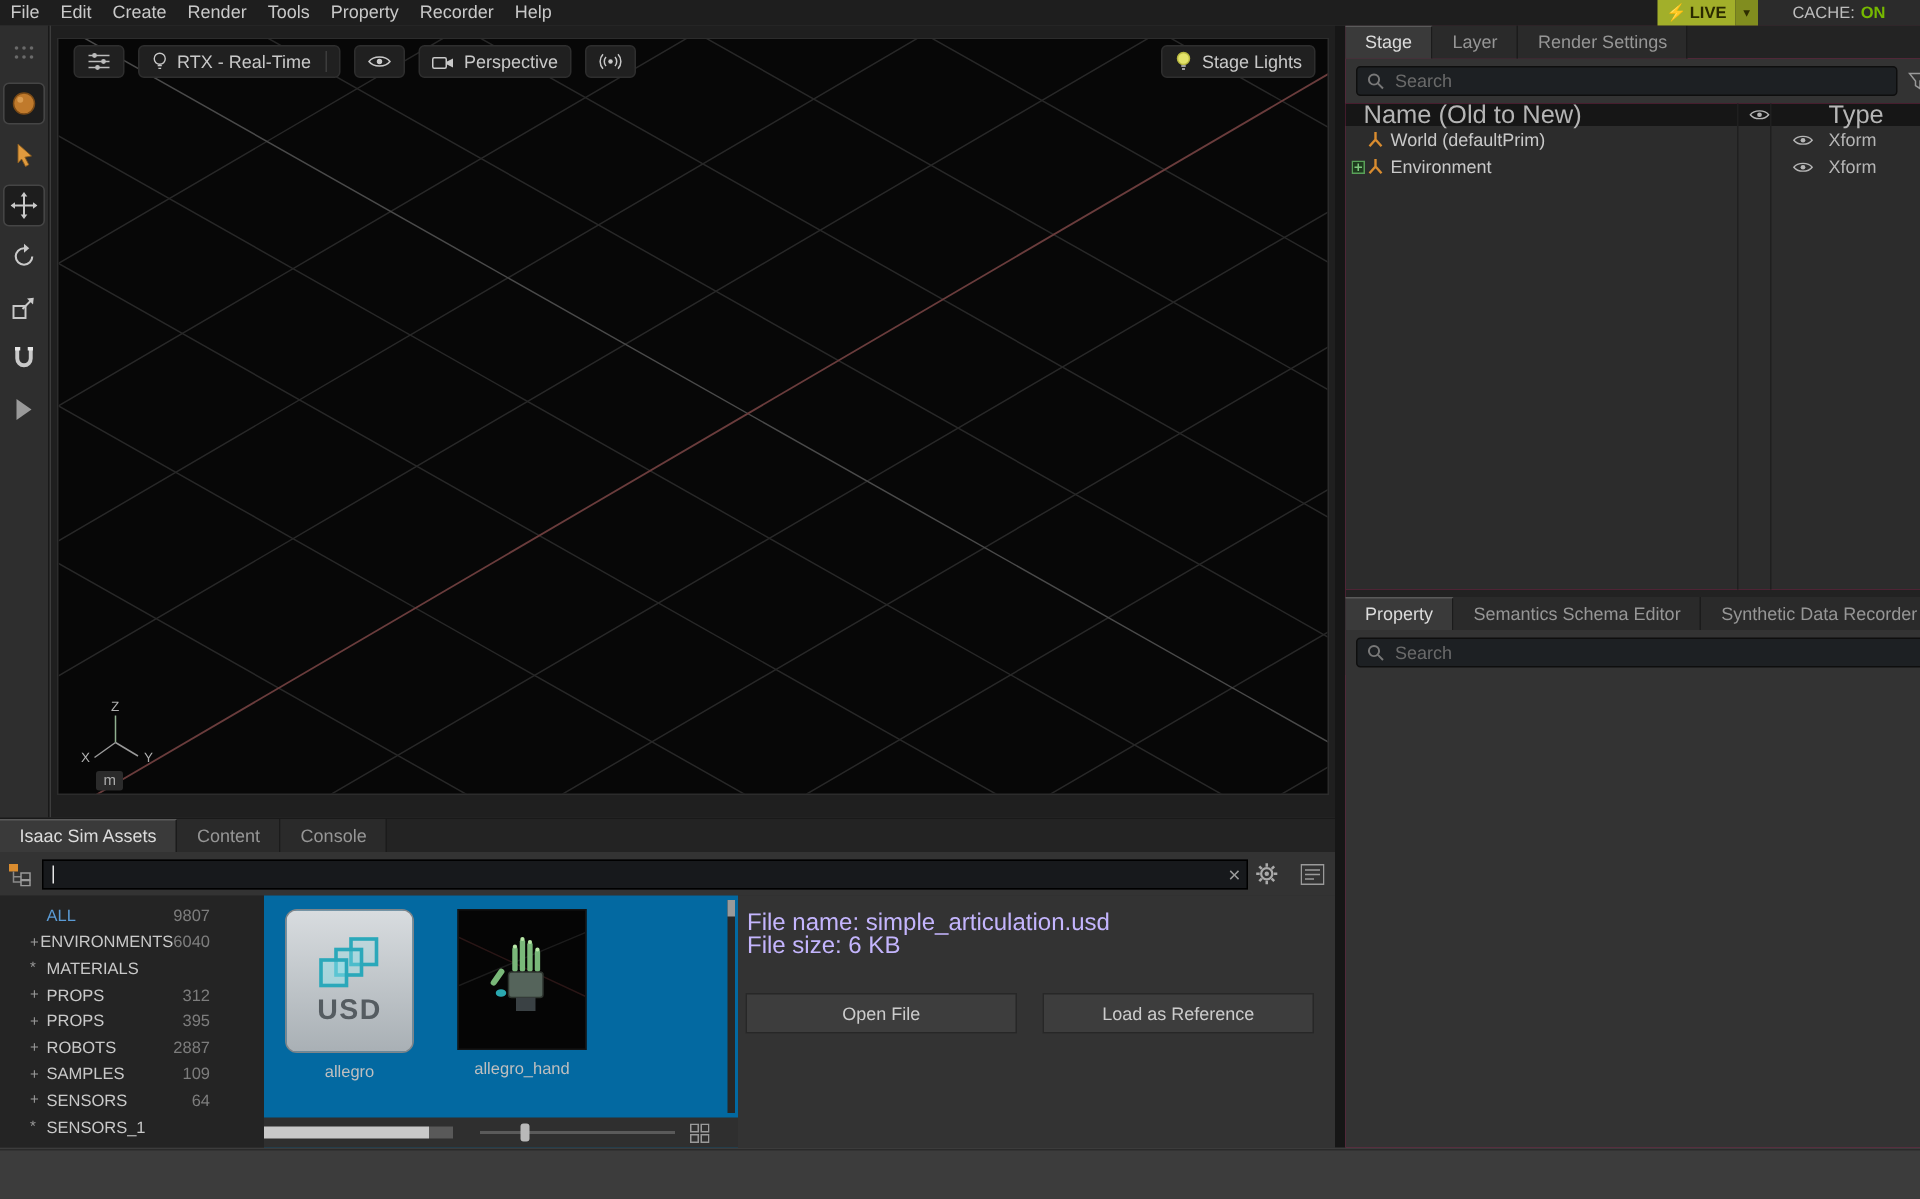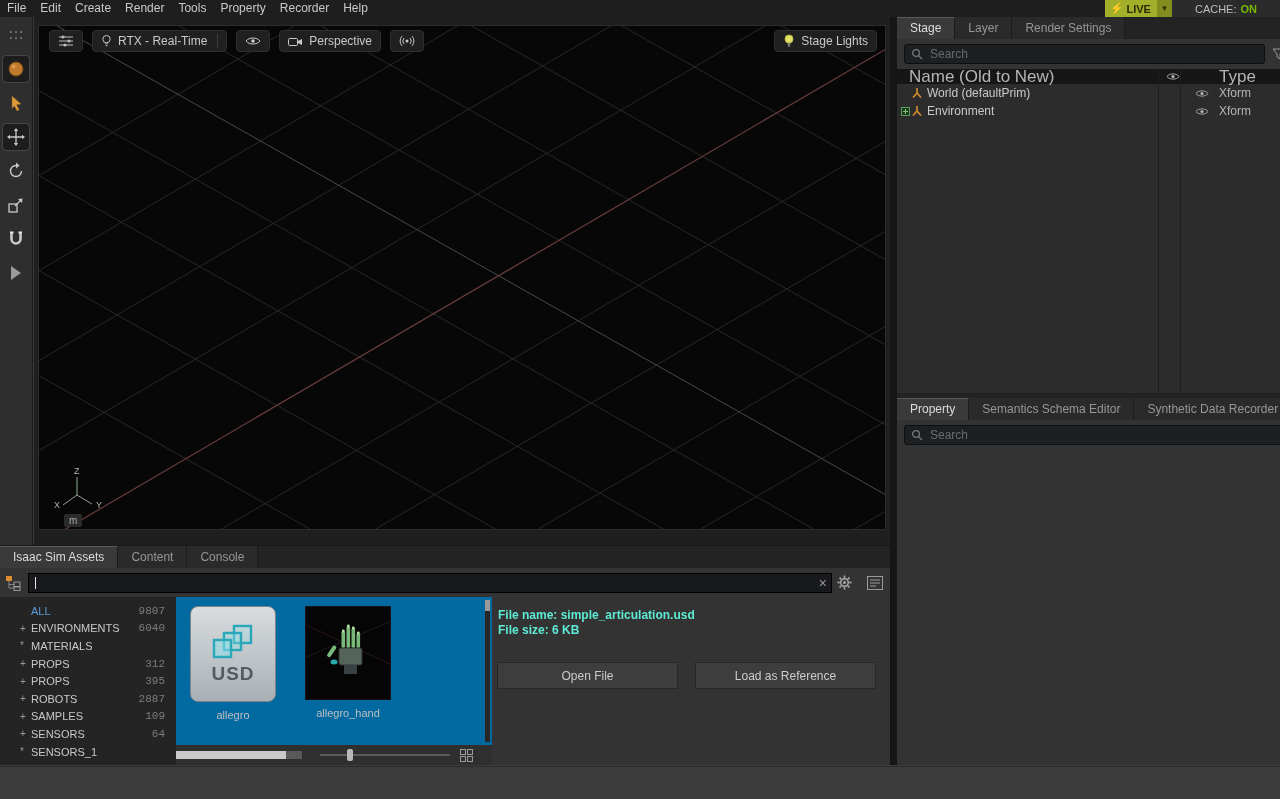--- a/index.html
+++ b/index.html
@@ -55,42 +55,42 @@
   .filter-input { width:100%; height:20px; background:#17191c; border:1px solid #000; color:#ddd;
                   font-size:12px; padding:0 20px 0 7px; font-family:"Liberation Sans",sans-serif; outline:none; }
   .caret { position:absolute; left:7px; top:4px; width:1px; height:12px; background:#e6e6e6; }
   .clear-x { position:absolute; right:5px; top:0; color:#9a9a9a; font-size:14px; line-height:20px; cursor:pointer; }
   .bp-body { position:absolute; left:0; top:51px; right:0; bottom:0; display:flex; }
   .categories { width:176px; background:#242424; padding-top:5px; }
   .cat-row { height:17.6px; display:flex; align-items:center; font-size:11px; padding-left:20px; cursor:default; }
   .cat-prefix { width:11px; color:#9a9a9a; font-size:10px; }
   .cat-label { color:#c9c9c9; }
   .cat-label.all { color:#5b9bd5; }
-  .cat-count { margin-left:auto; margin-right:11px; color:#7d7d7d;font-family:Liberation Mono, monospace; }
+  .cat-count { margin-left:auto; margin-right:36px; color:#7d7d7d; }
   .thumbs { width:316px; background:#0369a1; position:relative; }
   .thumb-card { position:absolute; width:90px; text-align:center; }
   .usd-icon { width:86px; height:96px; margin:0 auto; background:linear-gradient(#d8dcdf,#a9b0b5);
               border-radius:8px; border:1px solid #7e858a; display:flex; flex-direction:column;
               align-items:center; justify-content:center; }
   .usd-text { font-weight:bold; font-size:19px; color:#555c61; letter-spacing:1px; margin-top:1px; }
   .hand-img { width:86px; height:94px; margin:0 auto; background:#050505; border:1px solid #141414;
               position:relative; overflow:hidden; }
   .thumb-label { color:#bfbfbf; font-size:11px; margin-top:7px; }
   .v-scrollbar { position:absolute; right:2px; top:3px; width:5px; height:142px; background:#272727; }
   .v-scroll-handle { width:5px; height:11px; background:#9a9a9a; }
   .thumbs-bottombar { position:absolute; left:0; bottom:0; width:316px; height:20px; background:#2f2f2f;
                       display:flex; align-items:center; }
   .h-scroll-handle { width:110px; height:8px; background:#c9c9c9; }
   .h-scroll-track { width:16px; height:8px; background:#595959; }
   .size-slider { position:relative; margin-left:18px; width:130px; height:14px; }
   .slider-track { position:absolute; left:0; top:6px; width:130px; height:2px; background:#5a5a5a; }
   .slider-handle { position:absolute; left:27px; top:1px; width:6px; height:12px; background:#b9b9b9; border-radius:2px; }
   .grid-btn { margin-left:10px; display:flex; align-items:center; }
   .file-info { flex:1; background:#333; position:relative; padding:11px 0 0 6px; }
-  .file-line { font-size:12px; color:#5eead4; line-height:15px;font-weight:bold; }
+  .file-line { font-size:16px; color:#c4b5fd; line-height:15px; }
   .action-buttons { position:absolute; left:5px; top:65px; display:flex; gap:17px; }
   .btn { width:181px; height:27px; background:#3d3d3d; border:1px solid #272727; color:#cccccc;
          font-size:12px; display:flex; align-items:center; justify-content:center; cursor:pointer; }
 
   
   .v-divider { position:absolute; left:890px; top:17px; width:7px; height:748px; background:#161616; }
   .right-panel { position:absolute; left:897px; top:17px; width:416px; height:748px; background:#be185d; }
   .search-row { height:30px; background:#333; display:flex; align-items:center; padding:0 7px; gap:7px; }
   .search-box { flex:1; height:20px; background:#1d2023; border:1px solid #0e0e0e; border-radius:3px;
                 display:flex; align-items:center; padding:0 6px; gap:5px; }

